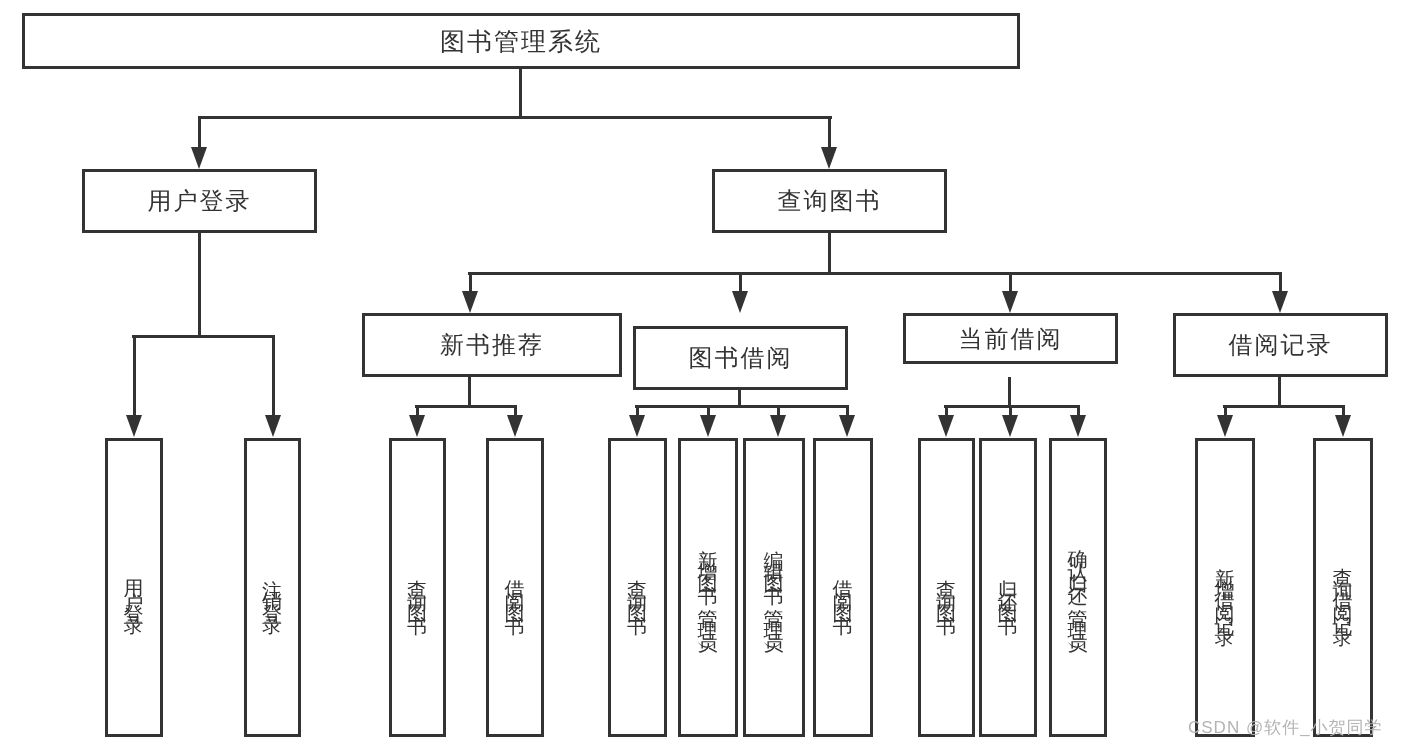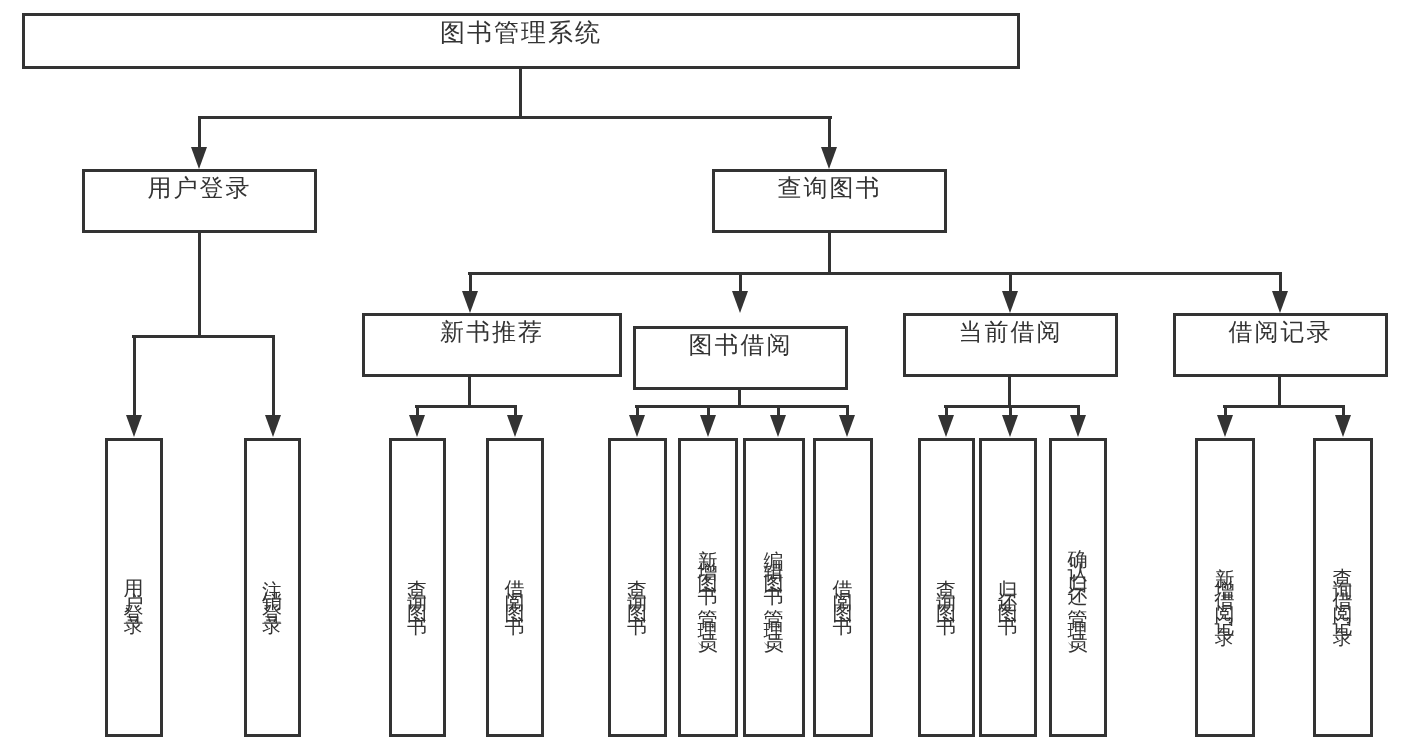--- a/index.html
+++ b/index.html
@@ -19,21 +19,21 @@
     height: 747px;
     background: var(--background);
     overflow: hidden;
   }
   
   .hbox {
     position: absolute;
     border: 3px solid var(--line);
     background: var(--background);
     display: flex;
-    align-items: flex-start;
+    align-items: center;
     justify-content: center;
     color: var(--text);
     font-size: 24px;
     letter-spacing: 2px;
     white-space: nowrap;
   }
   .hbox.root { font-size: 25px; }
   
   .vbox {
     position: absolute;
@@ -147,21 +147,21 @@
   <div class="hbox" style="left:712px; top:169px; width:235px; height:64px">
     <span>查询图书</span>
   </div>
 
   <div class="hbox" style="left:362px; top:313px; width:260px; height:64px">
     <span>新书推荐</span>
   </div>
   <div class="hbox" style="left:633px; top:326px; width:215px; height:64px">
     <span>图书借阅</span>
   </div>
-  <div class="hbox" style="left:903px; top:313px; width:215px; height:64px">
+  <div class="hbox" style="left:903px; top:313px; width:215px; height:51px">
     <span>当前借阅</span>
   </div>
   <div class="hbox" style="left:1173px; top:313px; width:215px; height:64px">
     <span>借阅记录</span>
   </div>
 
   <div class="vbox" style="left:105px; top:438px; width:58px; height:299px">
     <span>用户登录</span>
   </div>
   <div class="vbox" style="left:244px; top:438px; width:57px; height:299px">
@@ -198,14 +198,15 @@
     <span>确认归还（管理员）</span>
   </div>
 
   <div class="vbox" style="left:1195px; top:438px; width:60px; height:299px">
     <span>新增借阅记录</span>
   </div>
   <div class="vbox" style="left:1313px; top:438px; width:60px; height:299px">
     <span>查询借阅记录</span>
   </div>
 
+  <div class="watermark">CSDN @软件_小贺同学</div>
 
 </div>
 
 </body></html>

